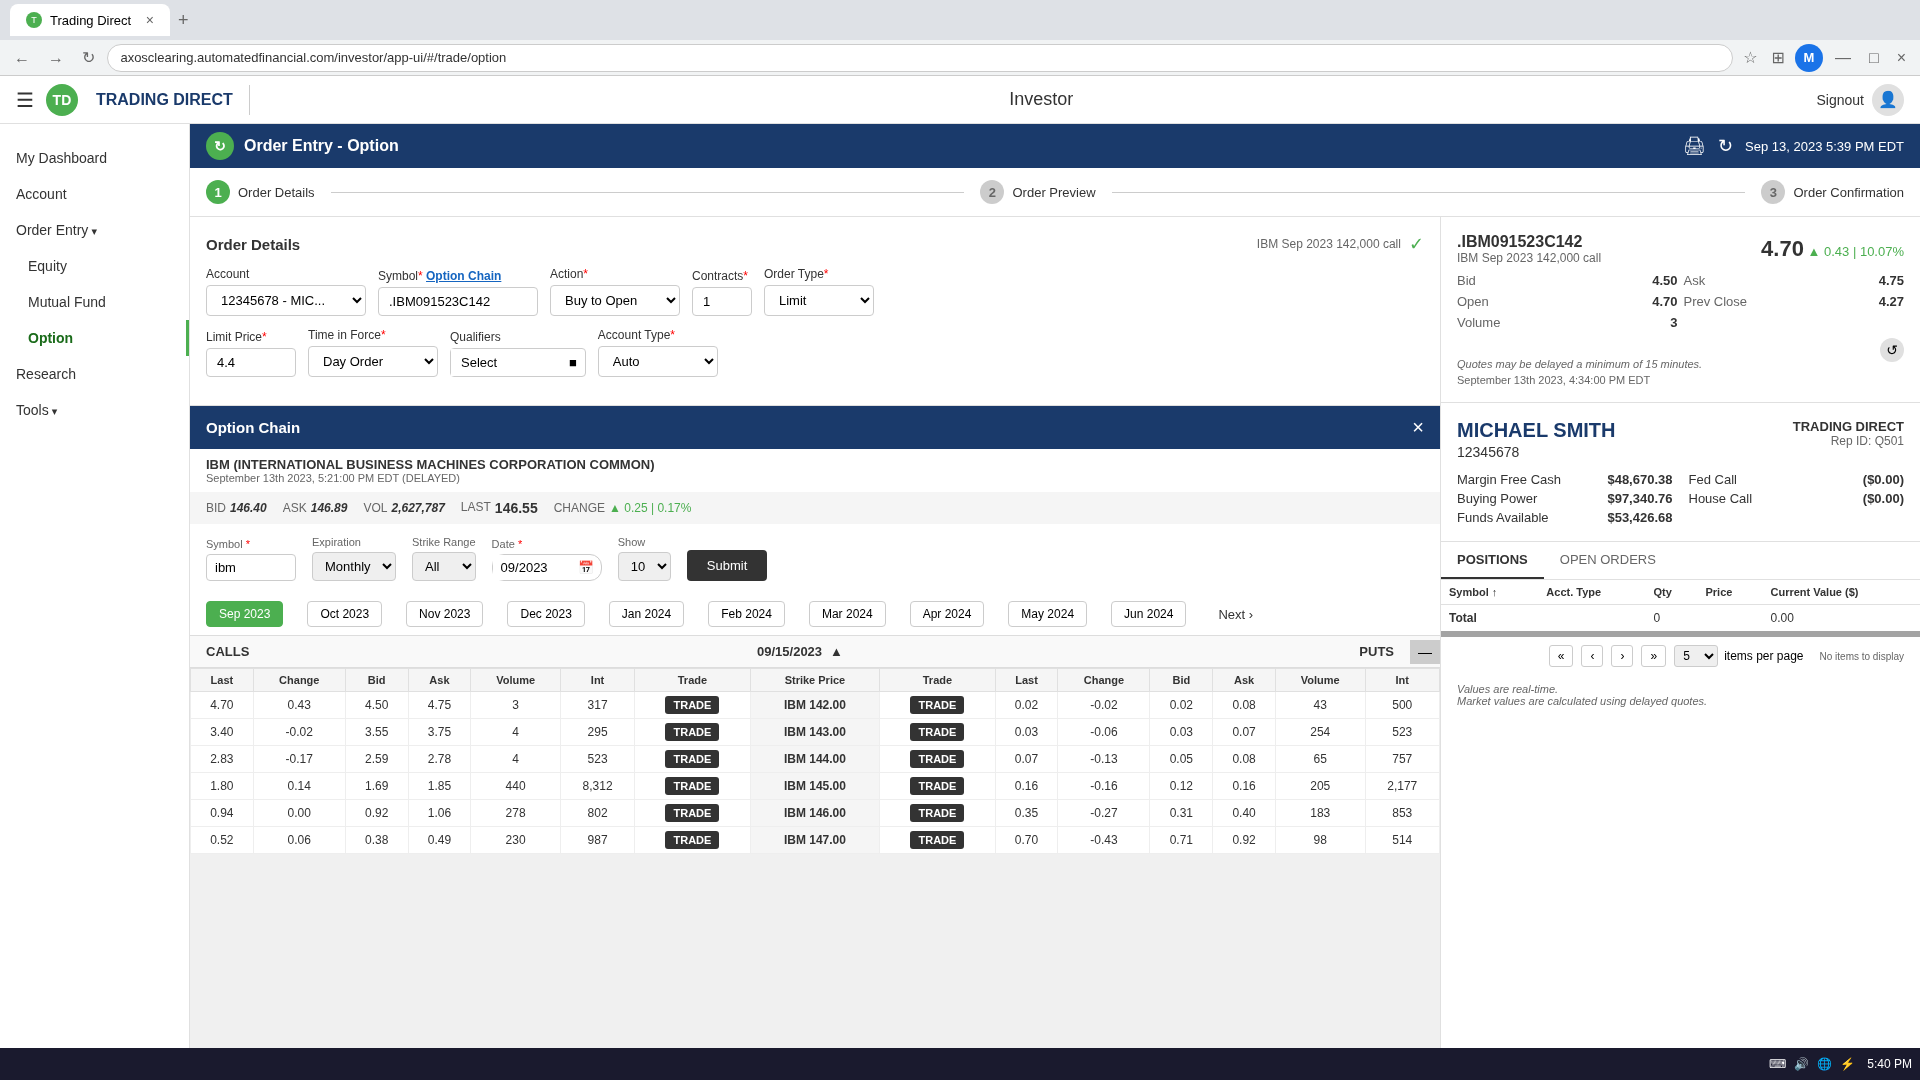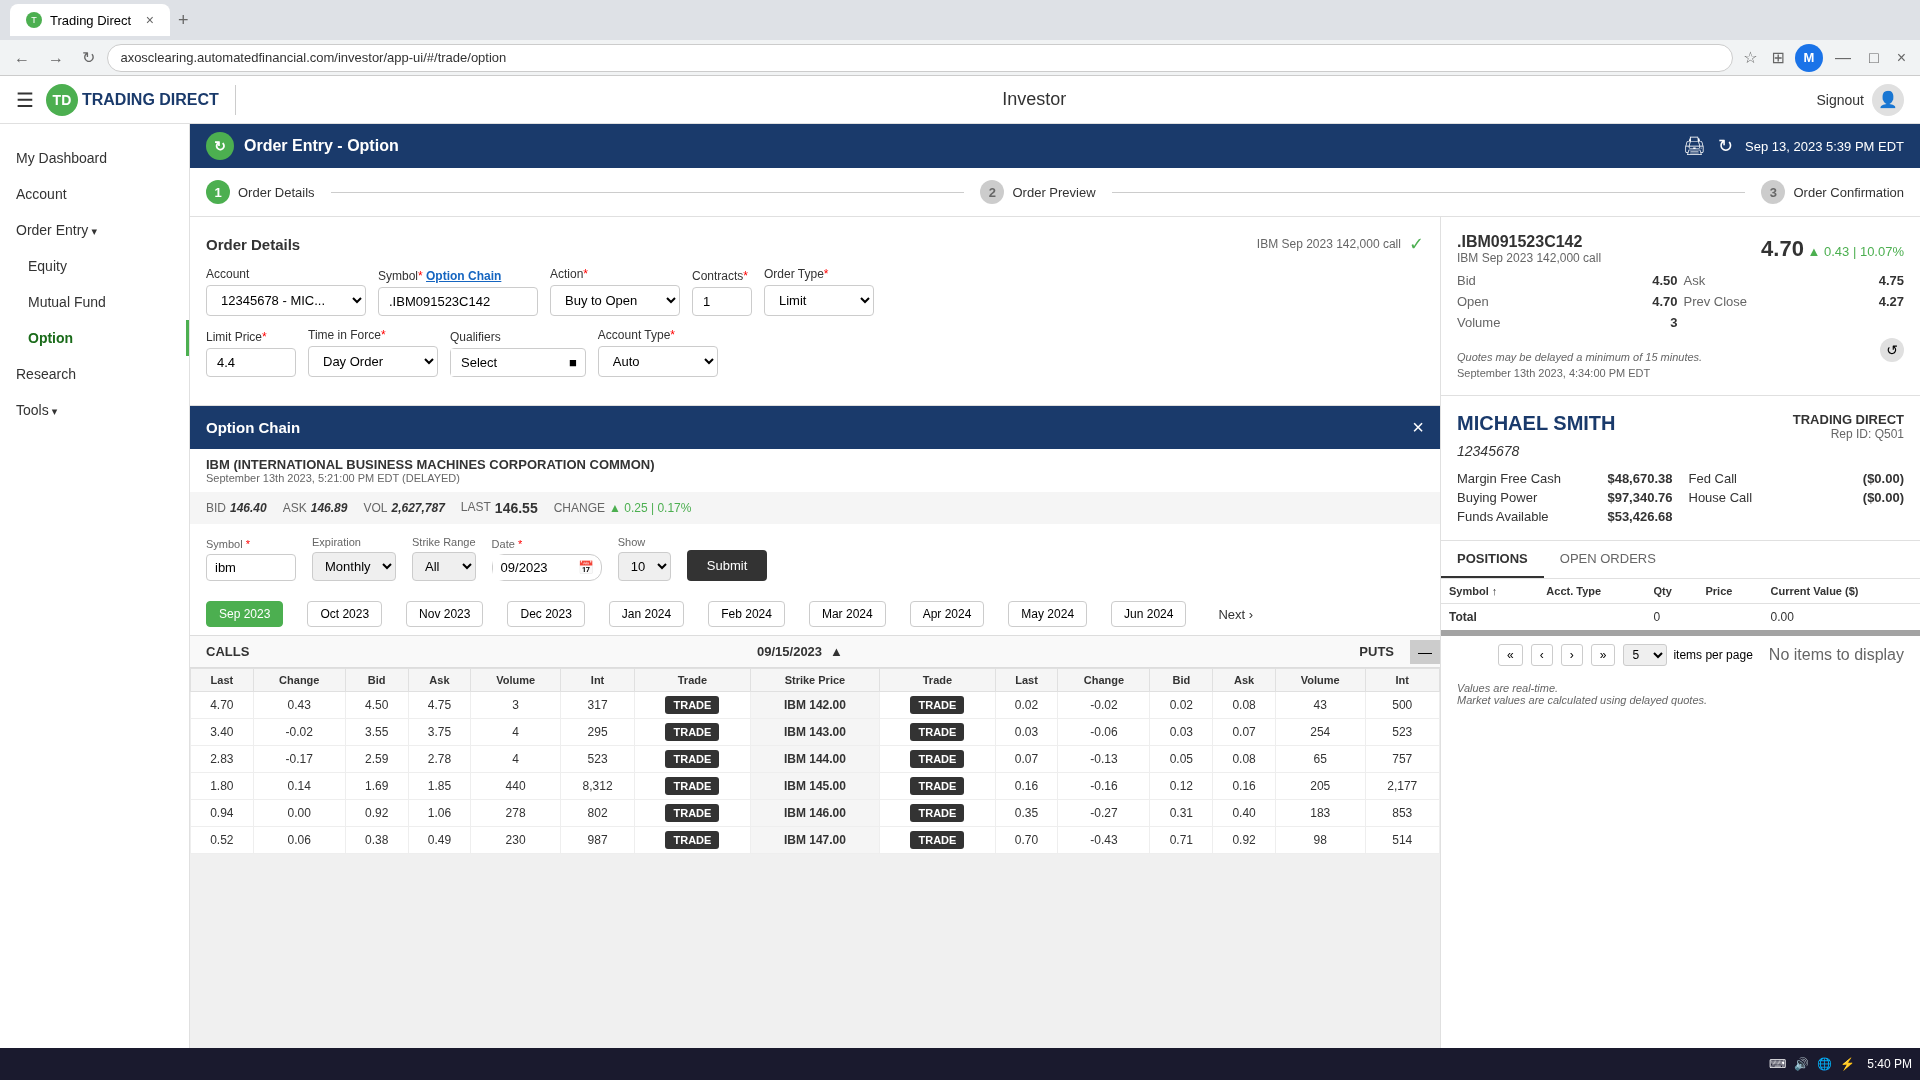--- a/index.html
+++ b/index.html
@@ -14,21 +14,21 @@
     .browser-controls { background: #f1f3f4; height: 36px; display: flex; align-items: center; padding: 0 8px; gap: 6px; border-bottom: 1px solid #ccc; }
     .nav-btn { background: none; border: none; font-size: 16px; cursor: pointer; color: #666; padding: 4px 6px; border-radius: 50%; }
     .address-bar { flex: 1; height: 28px; background: white; border: 1px solid #ccc; border-radius: 14px; padding: 0 12px; font-size: 13px; display: flex; align-items: center; color: #333; }
     .browser-actions { display: flex; gap: 6px; align-items: center; }
     .browser-action-btn { background: none; border: none; font-size: 16px; cursor: pointer; color: #666; padding: 4px; }
     .user-avatar { width: 28px; height: 28px; background: #1a73e8; border-radius: 50%; display: flex; align-items: center; justify-content: center; color: white; font-size: 13px; font-weight: bold; }
 
     
     .app-header { background: white; height: 48px; display: flex; align-items: center; padding: 0 16px; border-bottom: 1px solid #e0e0e0; }
     .hamburger { font-size: 20px; cursor: pointer; color: #333; margin-right: 12px; }
-    .brand { display: flex; align-items: center; gap: 4px; font-size: 16px; font-weight: bold; color: #1a3a6b; }
+    .brand { display: flex; align-items: center; gap: 18px; font-size: 16px; font-weight: bold; color: #1a3a6b; }
     .brand-icon { width: 32px; height: 32px; background: #4CAF50; border-radius: 50%; display: flex; align-items: center; justify-content: center; color: white; font-size: 14px; font-weight: bold; }
     .divider { width: 1px; height: 30px; background: #ccc; margin: 0 16px; }
     .app-title { font-size: 18px; color: #333; flex: 1; text-align: center; }
     .signout-btn { background: none; border: none; font-size: 14px; cursor: pointer; color: #333; }
     .user-icon { width: 32px; height: 32px; background: #e0e0e0; border-radius: 50%; display: flex; align-items: center; justify-content: center; font-size: 16px; margin-left: 8px; }
 
     
     .main-layout { display: flex; height: calc(1080px - 120px); }
 
     
@@ -131,28 +131,28 @@
     .stock-info-panel { padding: 16px; border-bottom: 1px solid #e0e0e0; }
     .stock-symbol { font-size: 16px; font-weight: bold; color: #333; }
     .stock-desc { font-size: 12px; color: #666; }
     .stock-price-row { display: flex; align-items: center; justify-content: space-between; margin-bottom: 4px; }
     .stock-price { font-size: 22px; font-weight: bold; color: #333; }
     .stock-change { color: #4CAF50; font-size: 13px; }
     .stock-details-grid { display: grid; grid-template-columns: 1fr 1fr; gap: 6px; margin-top: 8px; }
     .stock-detail-row { display: flex; justify-content: space-between; font-size: 13px; }
     .stock-detail-label { color: #666; }
     .stock-detail-value { color: #333; font-weight: bold; }
-    .quotes-delayed { font-size: 11px; color: #666; margin-top: 13px; font-style: italic; }
+    .quotes-delayed { font-size: 11px; color: #666; margin-top: 20px; font-style: italic; }
     .quote-time { font-size: 11px; color: #666; margin-top: 4px; }
     .refresh-btn { float: right; width: 24px; height: 24px; border-radius: 50%; background: #e0e0e0; border: none; cursor: pointer; font-size: 14px; display: flex; align-items: center; justify-content: center; }
 
     
     .account-info-panel { padding: 16px; border-bottom: 1px solid #e0e0e0; }
     .account-name { font-size: 20px; font-weight: bold; color: #1a3a6b; }
-    .account-num { font-size: 14px; color: #333; margin-top: 8px; font-style: italic; }
+    .account-num { font-size: 14px; color: #333; margin-top: 2px; }
     .trading-direct-label { font-size: 13px; color: #333; font-weight: bold; text-align: right; }
     .rep-id { font-size: 12px; color: #666; text-align: right; }
     .account-header-row { display: flex; justify-content: space-between; align-items: flex-start; margin-bottom: 12px; }
     .account-stats { display: grid; grid-template-columns: 1fr 1fr; gap: 4px 16px; font-size: 13px; }
     .account-stat-row { display: flex; justify-content: space-between; }
     .account-stat-label { color: #333; }
     .account-stat-value { color: #333; font-weight: bold; }
 
     
     .positions-tabs { display: flex; border-bottom: 1px solid #e0e0e0; }
@@ -160,21 +160,21 @@
     .pos-tab.active { color: #333; font-weight: bold; border-bottom-color: #333; }
 
     
     .positions-table { width: 100%; border-collapse: collapse; font-size: 12px; }
     .positions-table th { padding: 6px 8px; text-align: left; border-bottom: 1px solid #e0e0e0; color: #333; font-size: 11px; cursor: pointer; }
     .positions-table td { padding: 6px 8px; border-bottom: 6px solid #a3a3a3; color: #333; }
     .pagination { display: flex; align-items: center; padding: 8px; gap: 8px; justify-content: flex-end; }
     .page-btn { background: none; border: 1px solid #ccc; border-radius: 3px; padding: 3px 8px; cursor: pointer; font-size: 12px; }
     .items-per-page { display: flex; align-items: center; gap: 6px; font-size: 12px; }
     .items-per-page select { border: 1px solid #ccc; border-radius: 3px; padding: 2px 4px; font-size: 12px; }
-    .no-items { font-size: 16px; color: #666; padding: 0 8px; }
+    .no-items { font-size: 10px; color: #666; padding: 0 8px; }
     .real-time-note { font-size: 11px; color: #666; padding: 8px 16px; font-style: italic; }
 
     
     .taskbar { background: #1a1a2e; height: 32px; display: flex; align-items: center; padding: 0 8px; gap: 8px; position: fixed; bottom: 0; width: 100%; }
     .taskbar-right { margin-left: auto; display: flex; align-items: center; gap: 12px; color: white; font-size: 12px; }
     .taskbar-icons { display: flex; gap: 8px; align-items: center; }
 
     .volume-cell { color: #2196F3; }
   </style>
 </head>

